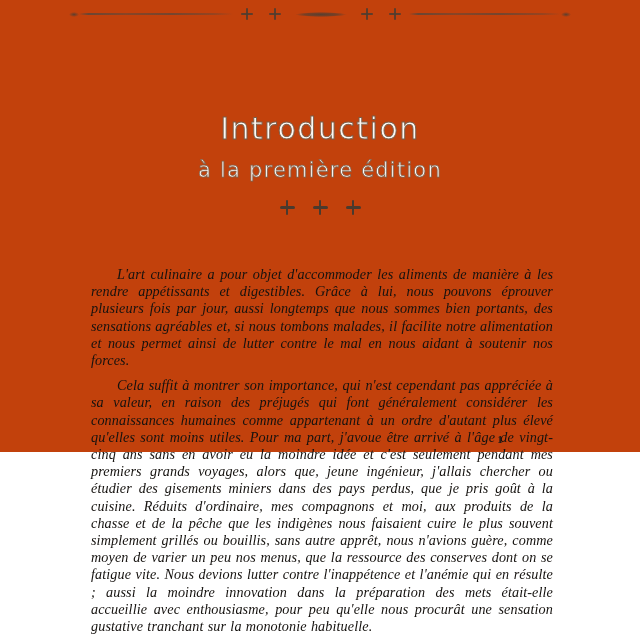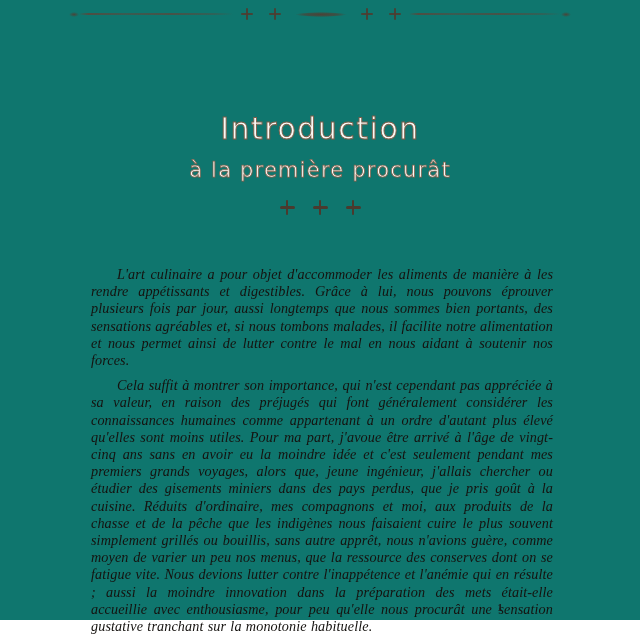--- a/index.html
+++ b/index.html
@@ -11,22 +11,22 @@
     height: 640px;
     background: #ffffff;
     font-family: "Liberation Serif", "DejaVu Serif", serif;
     overflow: hidden;
     position: relative;
   }
 
   .page {
     position: relative;
     width: 640px;
-    height: 620px;
-    background: #0f766e;
+    height: 452px;
+    background: #c2410c;
     box-sizing: border-box;
   }
 
   
   .header-ornament {
     position: absolute;
     top: 4px;
     left: 0;
     width: 640px;
     height: 20px;
@@ -205,21 +205,21 @@
     <span class="orn-cross"></span>
     <span class="orn-wave"></span>
     <span class="orn-cross"></span>
     <span class="orn-cross"></span>
     <span class="orn-seg orn-long-r"></span>
     <span class="orn-tip-r"></span>
   </div>
 
   <div class="title-block">
     <h1 class="doc-title">Introduction</h1>
-    <h2 class="doc-subtitle">à la première procurât</h2>
+    <h2 class="doc-subtitle">à la première édition</h2>
   </div>
 
   <div class="fleuron-row">
     <span class="fleuron"></span>
     <span class="fleuron"></span>
     <span class="fleuron"></span>
   </div>
 
   <div class="body-text">
     <p>L'art culinaire a pour objet d'accommoder les aliments de manière à les rendre appétissants et digestibles. Grâce à lui, nous pouvons éprouver plusieurs fois par jour, aussi longtemps que nous sommes bien portants, des sensations agréables et, si nous tombons malades, il facilite notre alimentation et nous permet ainsi de lutter contre le mal en nous aidant à soutenir nos forces.</p>

